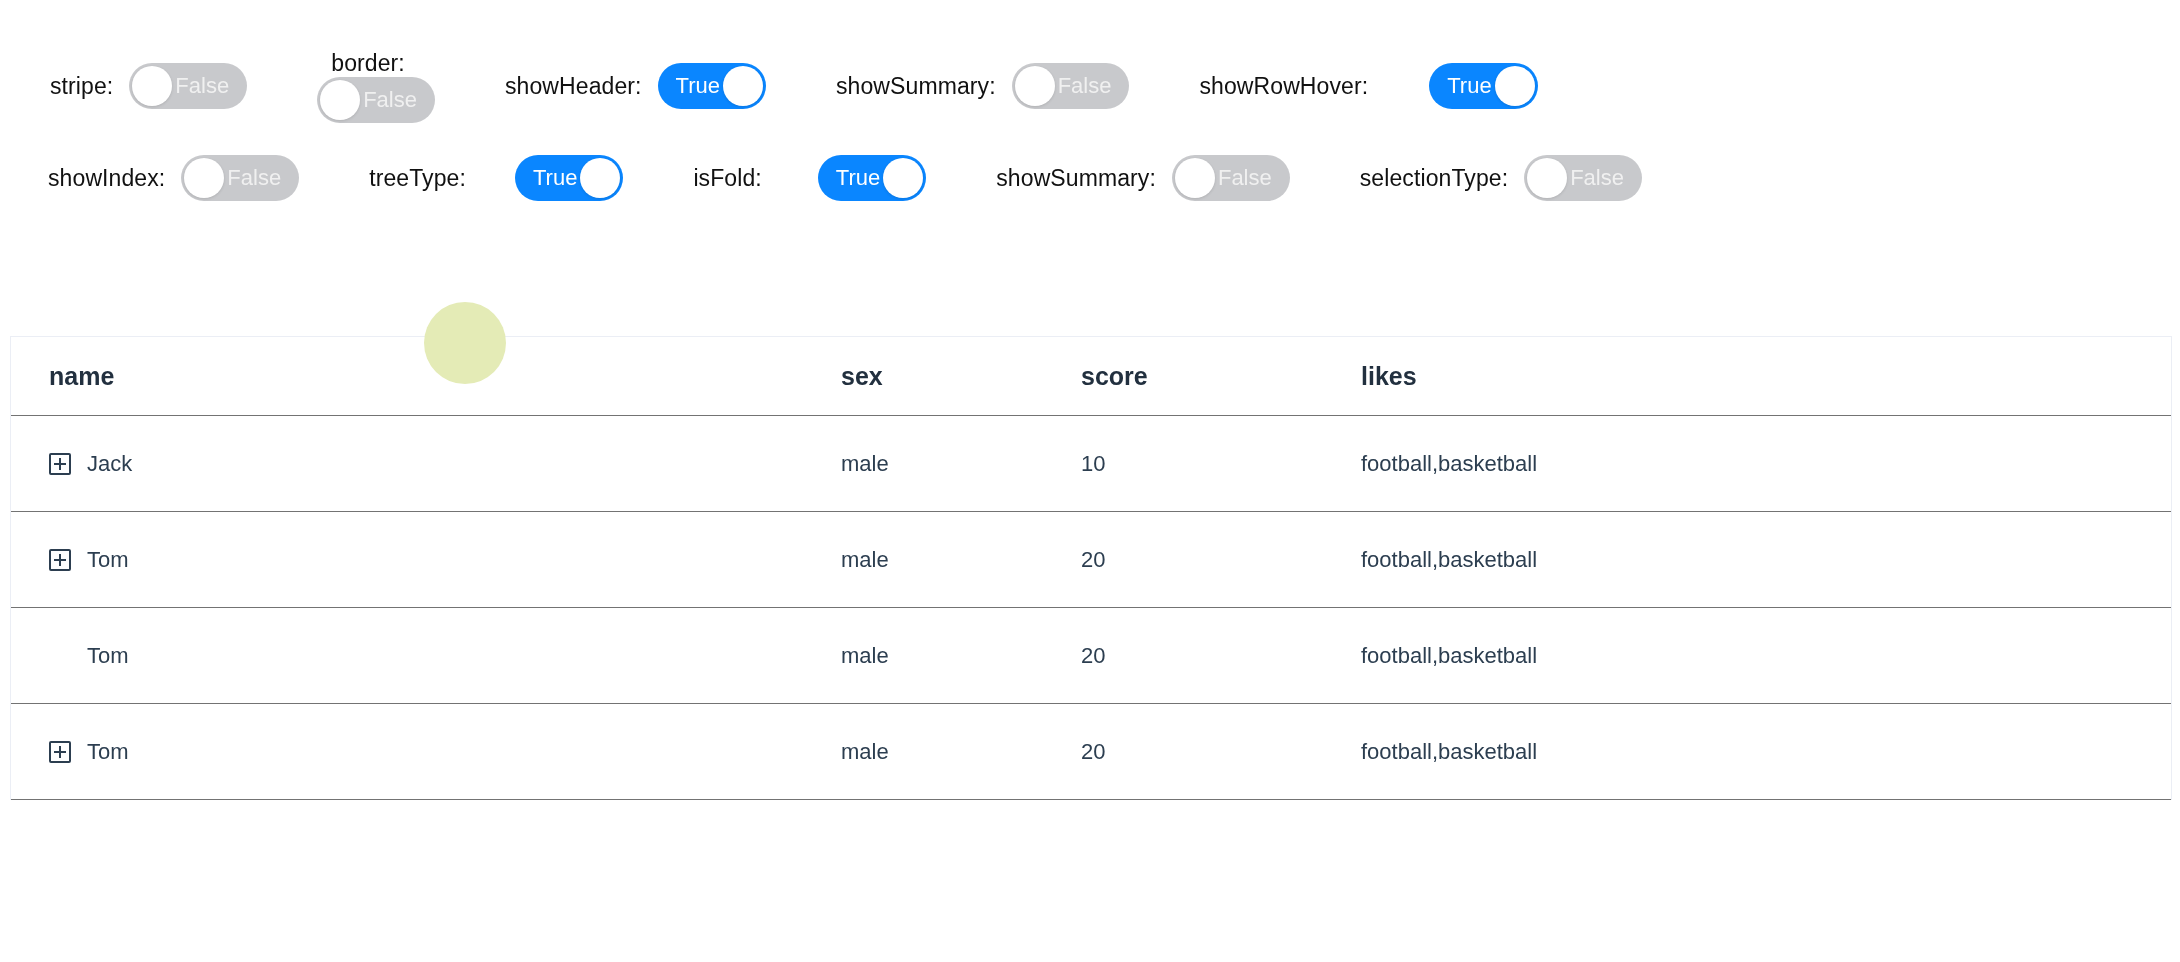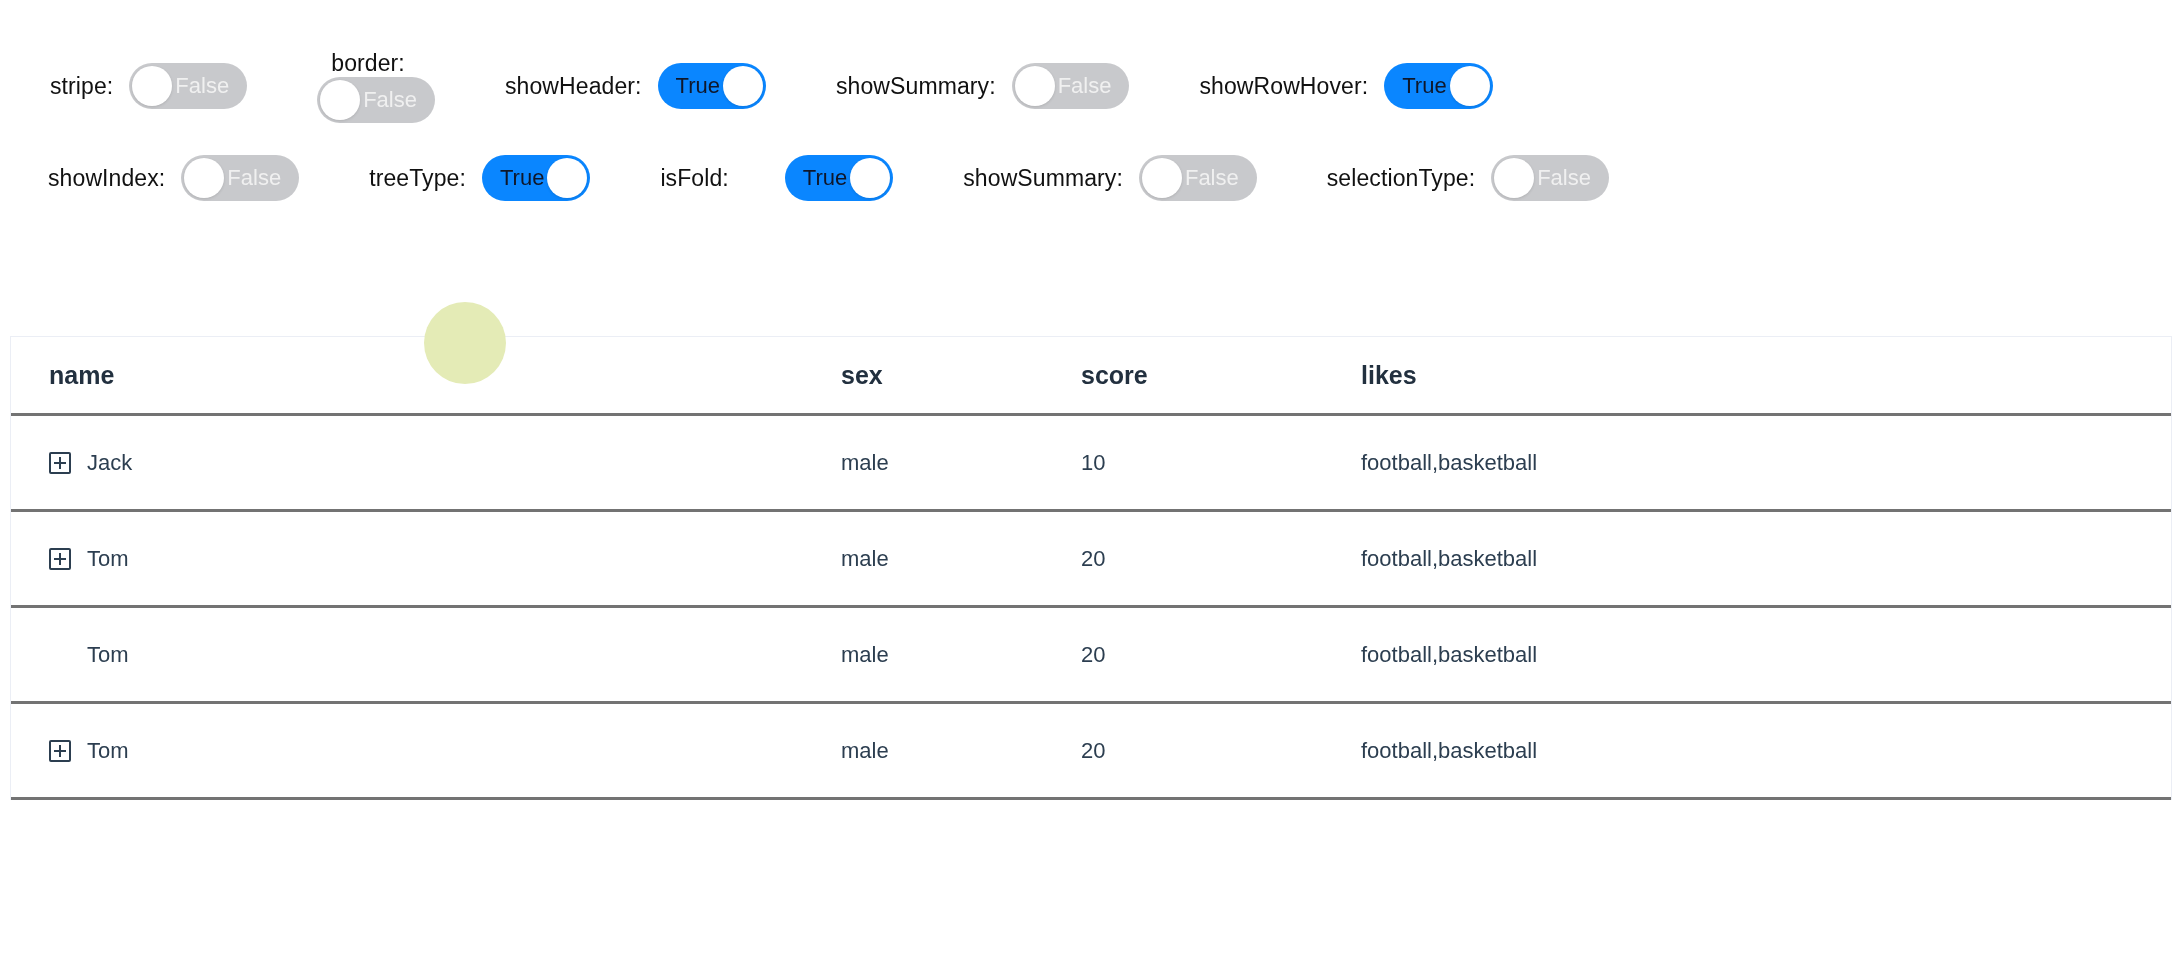--- a/index.html
+++ b/index.html
@@ -55,21 +55,21 @@
     padding: 0 18px 0 46px;
     justify-content: flex-end;
   }
   .switch.on {
     background: #0a86ff;
     padding: 0 46px 0 18px;
     justify-content: flex-start;
   }
   .switch-text {
     font-size: 22px;
-    color: #0f172a;
+    color: #ffffff;
     line-height: 1;
     font-weight: 400;
   }
   .switch.off .switch-text { color: #f0f0f0; text-align: center; }
   .knob {
     position: absolute;
     top: 3px;
     width: 40px;
     height: 40px;
     border-radius: 50%;
@@ -86,21 +86,21 @@
     top: 336px;
     width: 2162px;
     box-sizing: border-box;
     border: 1px solid #ebeef5;
     border-bottom: none;
     background: #ffffff;
   }
   .t-row {
     display: flex;
     align-items: center;
-    border-bottom: 3px solid #737373;
+    border-bottom: 1px solid #737373;
     box-sizing: border-box;
   }
   .t-row.header {
     height: 79px;
   }
   .t-row.body {
     height: 96px;
   }
   .cell {
     box-sizing: border-box;
@@ -193,37 +193,37 @@
           <span class="knob"></span>
         </div>
       </div>
       <div class="switch-group" style="margin-right: 70px;">
         <span class="switch-label">showSummary:</span>
         <div class="switch off">
           <span class="switch-text">False</span>
           <span class="knob"></span>
         </div>
       </div>
-      <div class="switch-group" style="margin-right: 70px;">
+      <div class="switch-group" style="margin-right: 70px; gap: 45px;">
         <span class="switch-label">showRowHover:</span>
         <div class="switch on">
           <span class="switch-text">True</span>
           <span class="knob"></span>
         </div>
       </div>
     </div>
   <div class="switch-row row-2" id="controls-row-2">
       <div class="switch-group" style="margin-right: 70px;">
         <span class="switch-label">showIndex:</span>
         <div class="switch off">
           <span class="switch-text">False</span>
           <span class="knob"></span>
         </div>
       </div>
-      <div class="switch-group" style="margin-right: 70px;">
+      <div class="switch-group" style="margin-right: 70px; gap: 33px;">
         <span class="switch-label">treeType:</span>
         <div class="switch on">
           <span class="switch-text">True</span>
           <span class="knob"></span>
         </div>
       </div>
       <div class="switch-group" style="margin-right: 70px; gap: 40px;">
         <span class="switch-label">isFold:</span>
         <div class="switch on">
           <span class="switch-text">True</span>

